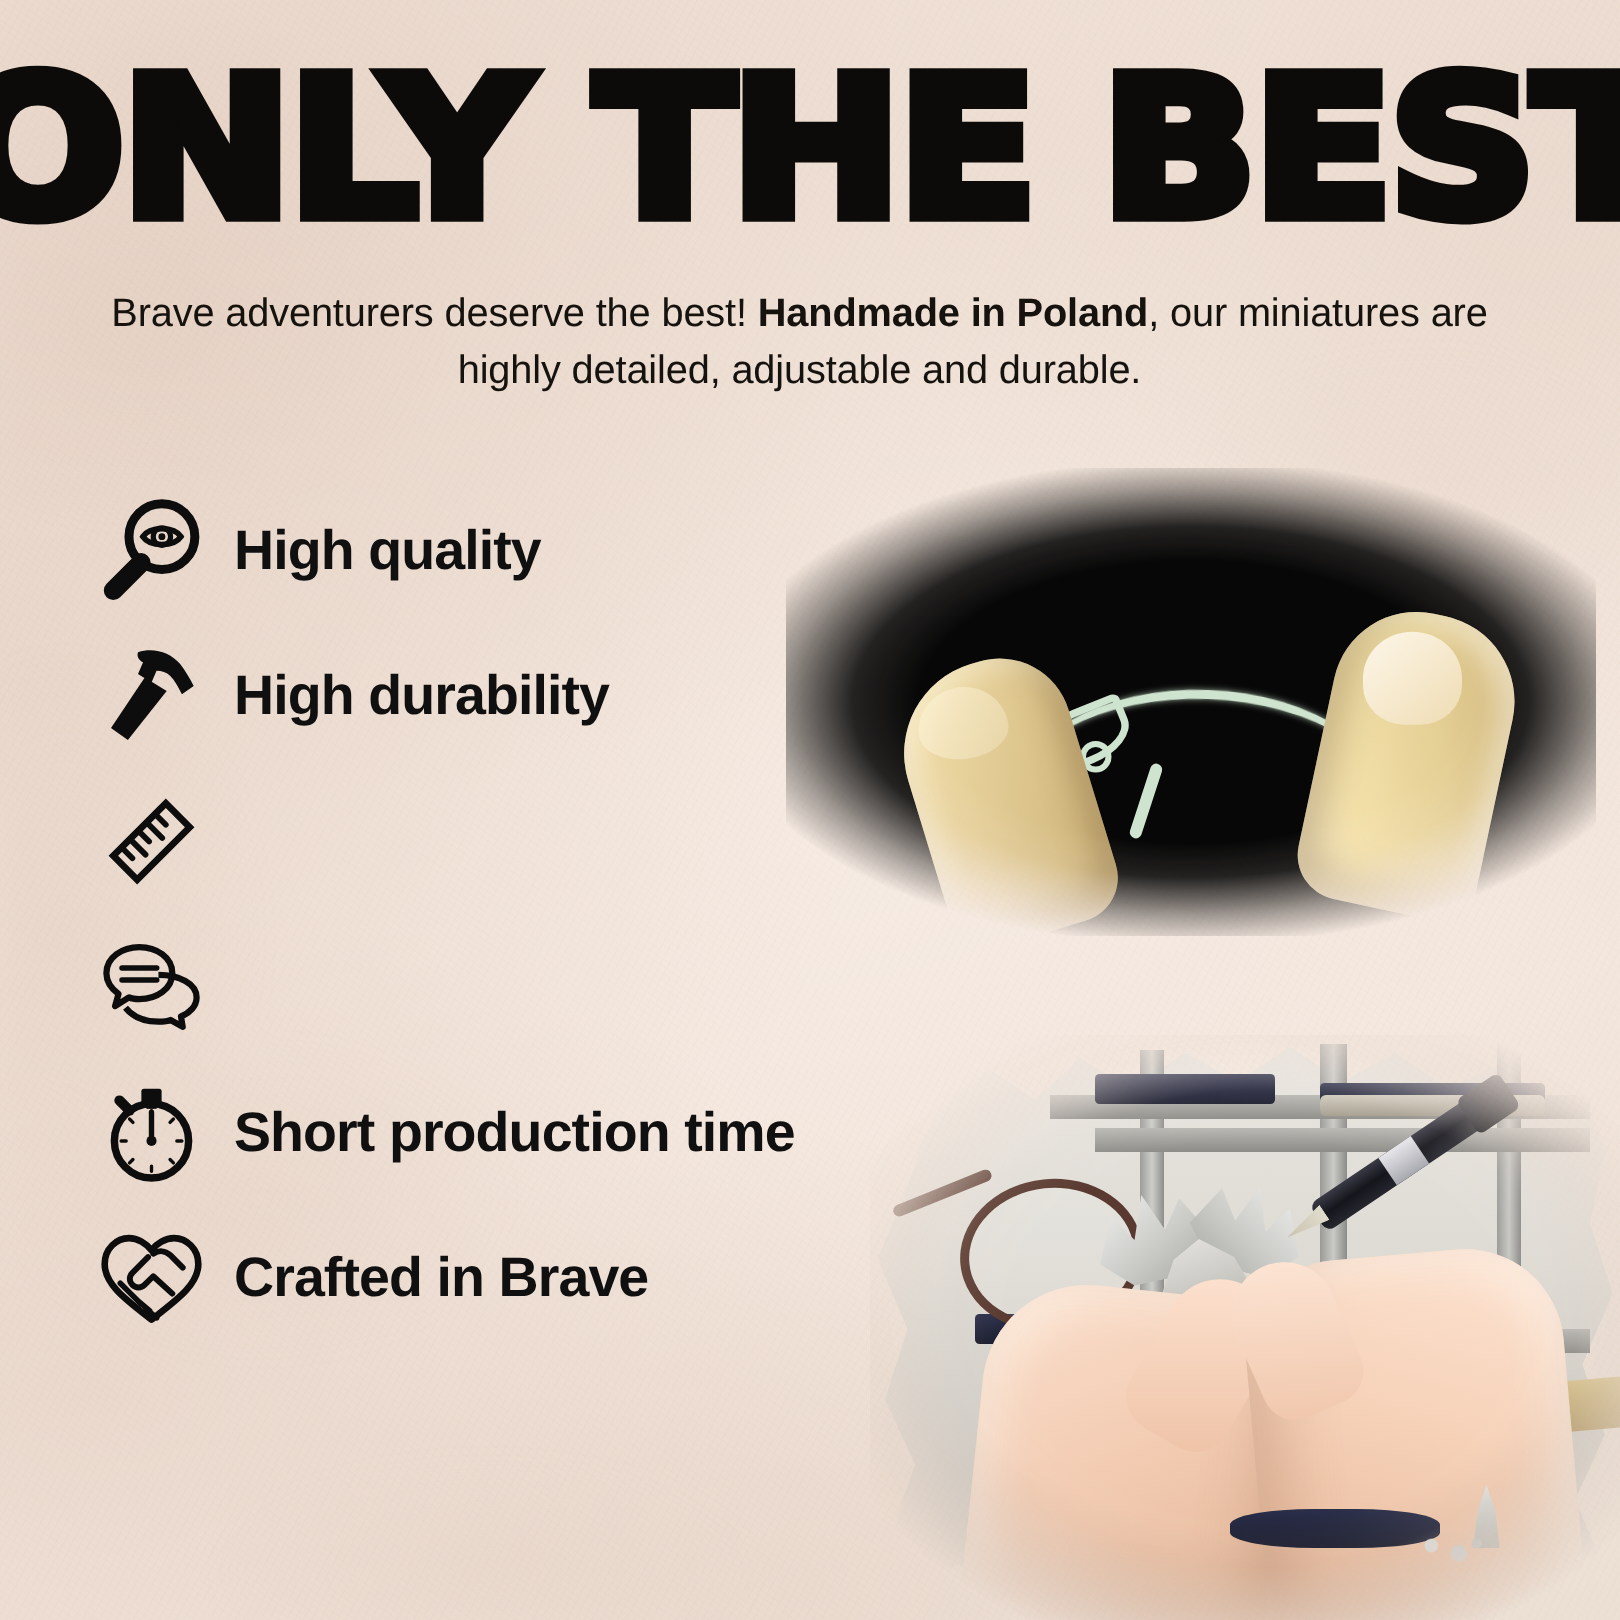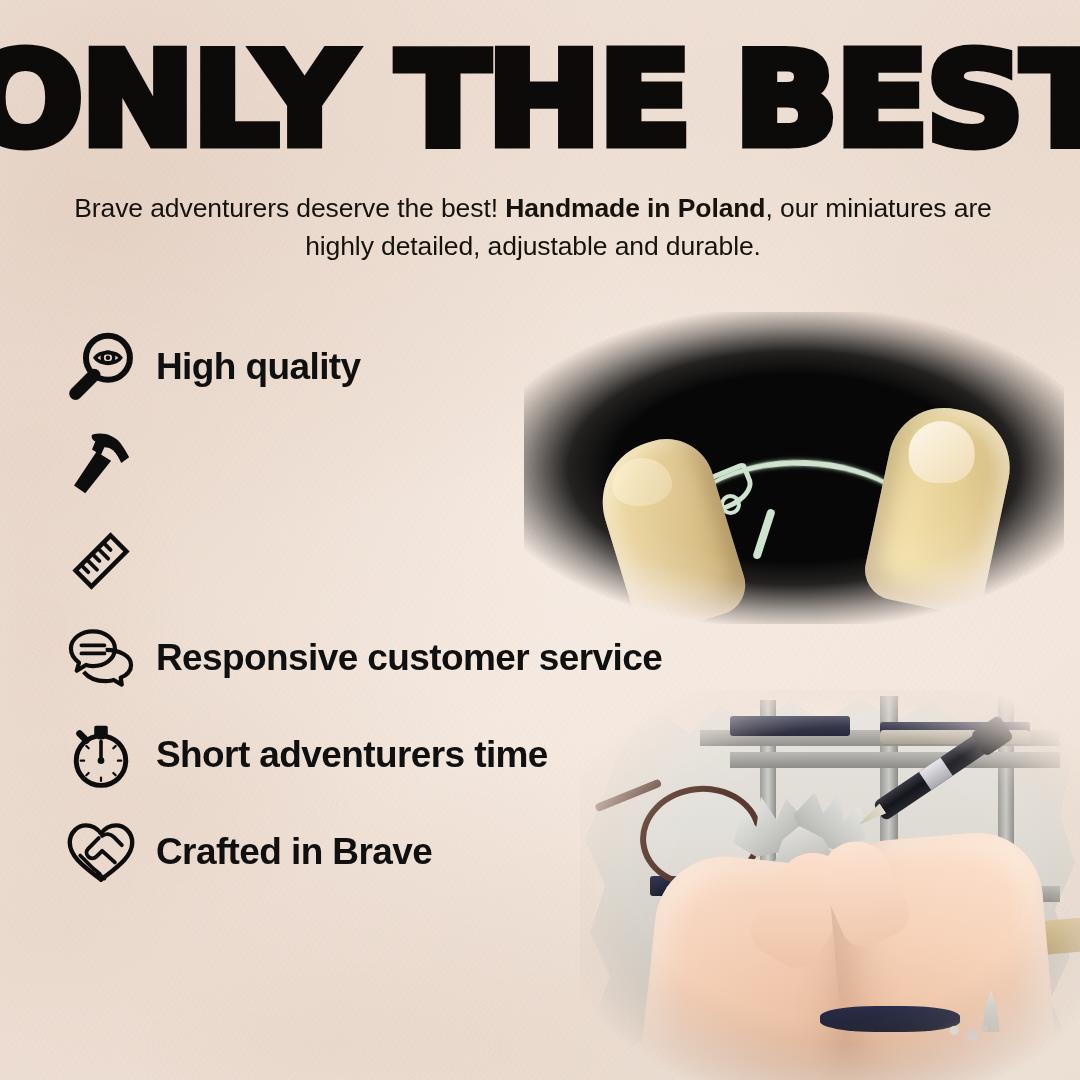--- a/index.html
+++ b/index.html
@@ -349,20 +349,21 @@
       <span class="lbl">High quality</span>
     </div>
 
     <div class="feat">
       <span class="ico">
         <svg width="72" height="72" viewBox="0 0 64 64">
           <path d="M24 6c9-3 19 0 25 7c3 4 6 9 8 13l-7 5c-2-4-4-8-7-11c-2-2-5-3-8-3l-3 7l-8-5l3-7c-2-1-4-3-3-6z" fill="#0d0d0d"></path>
           <path d="M28 21 L41 29 L18 58 L8 51 Z" fill="#0d0d0d"></path>
         </svg>
       </span>
+      <span class="lbl">High durability</span>
     </div>
 
     <div class="feat">
       <span class="ico">
         <svg width="72" height="72" viewBox="0 0 64 64">
           <g transform="rotate(-45 32 32)">
             <rect x="10" y="22" width="44" height="20" fill="none" stroke="#0d0d0d" stroke-width="4"></rect>
             <path d="M17 22v9M24 22v13M31 22v9M38 22v13M45 22v9" stroke="#0d0d0d" stroke-width="3.4" stroke-linecap="round"></path>
           </g>
         </svg>
@@ -370,38 +371,37 @@
     </div>
 
     <div class="feat">
       <span class="ico">
         <svg width="74" height="74" viewBox="0 0 64 64">
           <path d="M6 24c0-9 9-15 19-15s19 6 19 15s-9 15-19 15c-2 0-4 0-6-1l-8 5l2-7C9 33 6 29 6 24z" fill="none" stroke="#0d0d0d" stroke-width="3.6" stroke-linejoin="round"></path>
           <path d="M15 21h20M15 28h20" stroke="#0d0d0d" stroke-width="3.2" stroke-linecap="round"></path>
           <path d="M36 25c12 0 22 5 22 13c0 5-4 9-9 11l1 6l-7-4c-2 1-4 1-7 1c-8 0-15-3-19-8" fill="none" stroke="#0d0d0d" stroke-width="3.6" stroke-linejoin="round"></path>
         </svg>
       </span>
-      <span class="lbl">Responsive customer service</span>
     </div>
 
     <div class="feat">
       <span class="ico">
         <svg width="72" height="72" viewBox="0 0 64 64">
           <circle cx="32" cy="37" r="22" fill="none" stroke="#0d0d0d" stroke-width="4.4"></circle>
           <rect x="26" y="6" width="12" height="9" rx="1.5" fill="#0d0d0d"></rect>
           <rect x="29" y="13" width="6" height="5" fill="#0d0d0d"></rect>
           <path d="M13 13 L19 19" stroke="#0d0d0d" stroke-width="6" stroke-linecap="round"></path>
           <path d="M32 37 V20" stroke="#0d0d0d" stroke-width="3.2" stroke-linecap="round"></path>
           <circle cx="32" cy="37" r="3" fill="#0d0d0d"></circle>
           <g stroke="#0d0d0d" stroke-width="2" stroke-linecap="round">
             <path d="M32 19v3M45 24l-2 2M50 37h-3M45 50l-2-2M32 55v-3M19 50l2-2M14 37h3M19 24l2 2"></path>
           </g>
         </svg>
       </span>
-      <span class="lbl">Short adventurers time</span>
+      <span class="lbl">Short production time</span>
     </div>
 
     <div class="feat">
       <span class="ico">
         <svg width="74" height="74" viewBox="0 0 64 64">
           <path d="M32 56C18 45 5 36 5 24C5 15 12 9 19 9c5 0 10 3 13 7c3-4 8-7 13-7c7 0 14 6 14 15c0 12-13 21-27 32z" fill="none" stroke="#0d0d0d" stroke-width="3.8" stroke-linejoin="round"></path>
           <path d="M30 20 L21 29c-2 2-2 5 0 7c2 2 5 2 7 0l5-5l11 10" fill="none" stroke="#0d0d0d" stroke-width="3.4" stroke-linecap="round" stroke-linejoin="round"></path>
           <path d="M33 18c3-2 7-2 10 1l7 7" fill="none" stroke="#0d0d0d" stroke-width="3.4" stroke-linecap="round"></path>
           <path d="M14 35l7 7M19 40l7 7M24 45l7 6M29 50l6 5" fill="none" stroke="#0d0d0d" stroke-width="3.2" stroke-linecap="round"></path>
         </svg>

